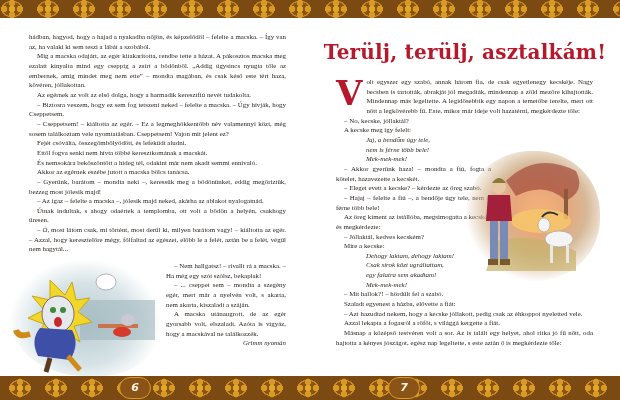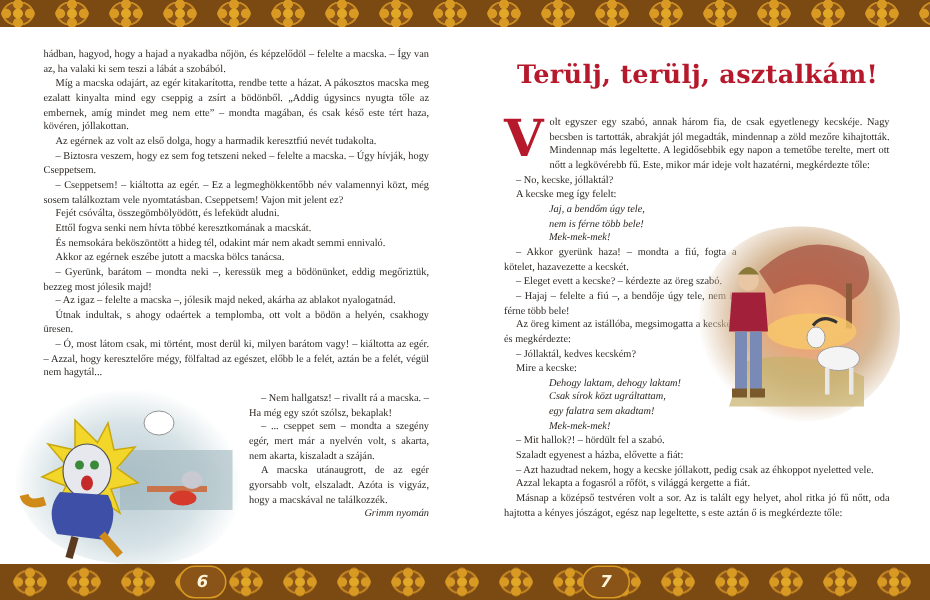--- a/index.html
+++ b/index.html
@@ -47,21 +47,21 @@
   .signature { text-align: right; font-style: italic; margin-top: 3px; }
 
   .illus-cat {
     position: absolute; left: 10px; top: 242px; width: 150px; height: 116px;
     border-radius: 50% 45% 40% 50%;
     background: radial-gradient(ellipse at 50% 55%, #b8cbd2 0%, #d6e2e6 45%, rgba(255,255,255,0) 72%);
   }
 
   .title {
     position: absolute; left: 0; width: 310px; top: 22px; text-align: center;
-    font-family: "DejaVu Serif", serif; font-weight: bold; font-size: 17px; color: #b5192b;
+    font-family: "DejaVu Serif", serif; font-weight: bold; font-size: 20px; color: #b5192b;
     letter-spacing: 0.2px;
   }
   .right-text { position: absolute; left: 26px; top: 59px; width: 257px; }
   .dropcap {
     float: left; font-family: "DejaVu Serif", serif; font-weight: bold; font-size: 34px;
     line-height: 28px; color: #b5192b; margin: 2px 4px 0 0;
   }
   .verse { font-style: italic; padding-left: 30px; }
   .narrow { width: 155px; }
 

